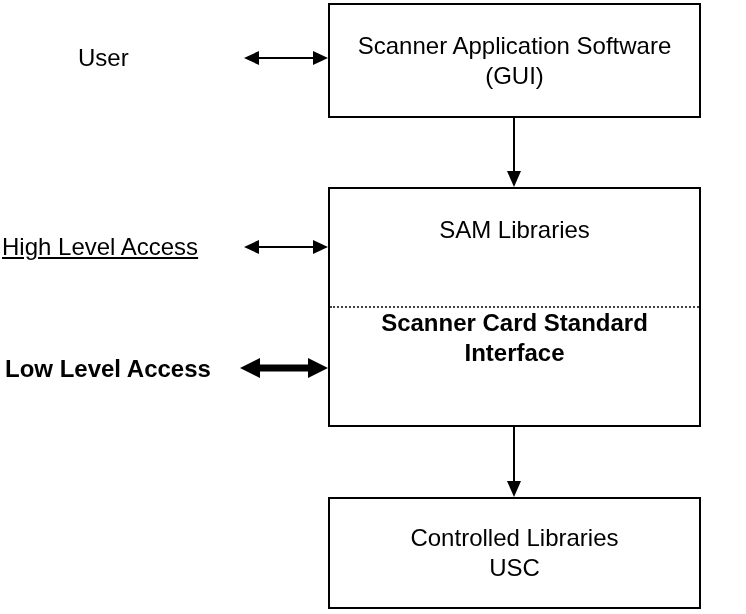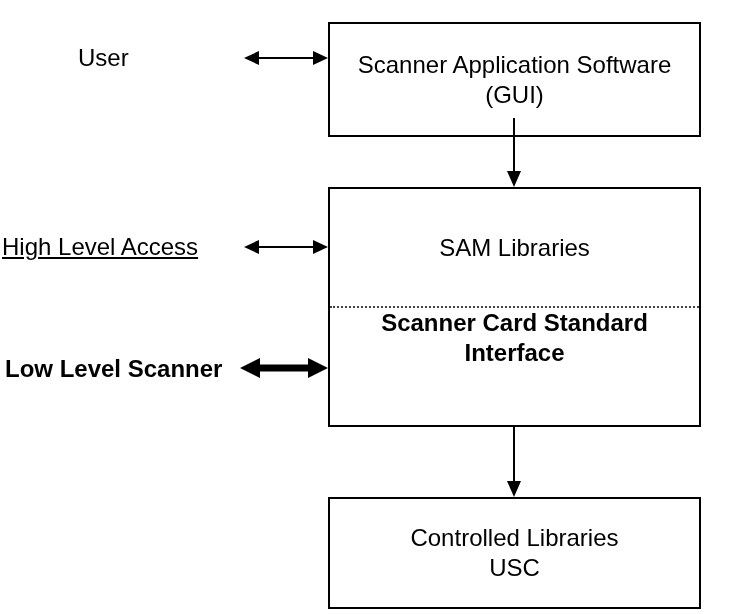--- a/index.html
+++ b/index.html
@@ -20,33 +20,33 @@
     border: 2px solid #000000;
     background: #ffffff;
     display: flex;
     flex-direction: column;
     align-items: center;
     justify-content: center;
     text-align: center;
     font-size: 24px;
     line-height: 30px;
   }
-  .box-app    { left: 328px; top: 3px;   width: 373px; height: 115px; margin-top: 19px; }
+  .box-app    { left: 328px; top: 3px;   width: 373px; height: 115px; }
   .box-middle { left: 328px; top: 187px; width: 373px; height: 240px;
                 justify-content: flex-start; }
   .box-hw     { left: 328px; top: 497px; width: 373px; height: 112px; }
 
   .middle-upper {
     width: 100%;
     height: 119px;
     border-bottom: 2px dotted #444444;
     display: flex;
     align-items: flex-start;
     justify-content: center;
-    padding-top: 44px;
+    padding-top: 26px;
   }
   .middle-lower {
     width: 100%;
     flex: 1;
     display: flex;
     flex-direction: column;
     align-items: center;
     font-weight: bold;
   }
 
@@ -87,21 +87,21 @@
     </div>
   </div>
 
   <div class="box box-hw">
     <div>Controlled Libraries</div>
     <div>USC</div>
   </div>
 
   <div class="side-label label-user">User</div>
   <div class="side-label label-high">High Level Access</div>
-  <div class="side-label label-low">Low Level Scanner</div>
+  <div class="side-label label-low">Low Level Access</div>
 
   <svg class="arrow a-user" width="84" height="16" viewBox="0 0 84 16" xmlns="http://www.w3.org/2000/svg">
     <line x1="12" y1="8" x2="72" y2="8" stroke="#000" stroke-width="2"></line>
     <polygon points="0,8 15,1 15,15" fill="#000"></polygon>
     <polygon points="84,8 69,1 69,15" fill="#000"></polygon>
   </svg>
 
   <svg class="arrow a-high" width="84" height="16" viewBox="0 0 84 16" xmlns="http://www.w3.org/2000/svg">
     <line x1="12" y1="8" x2="72" y2="8" stroke="#000" stroke-width="2"></line>
     <polygon points="0,8 15,1 15,15" fill="#000"></polygon>

